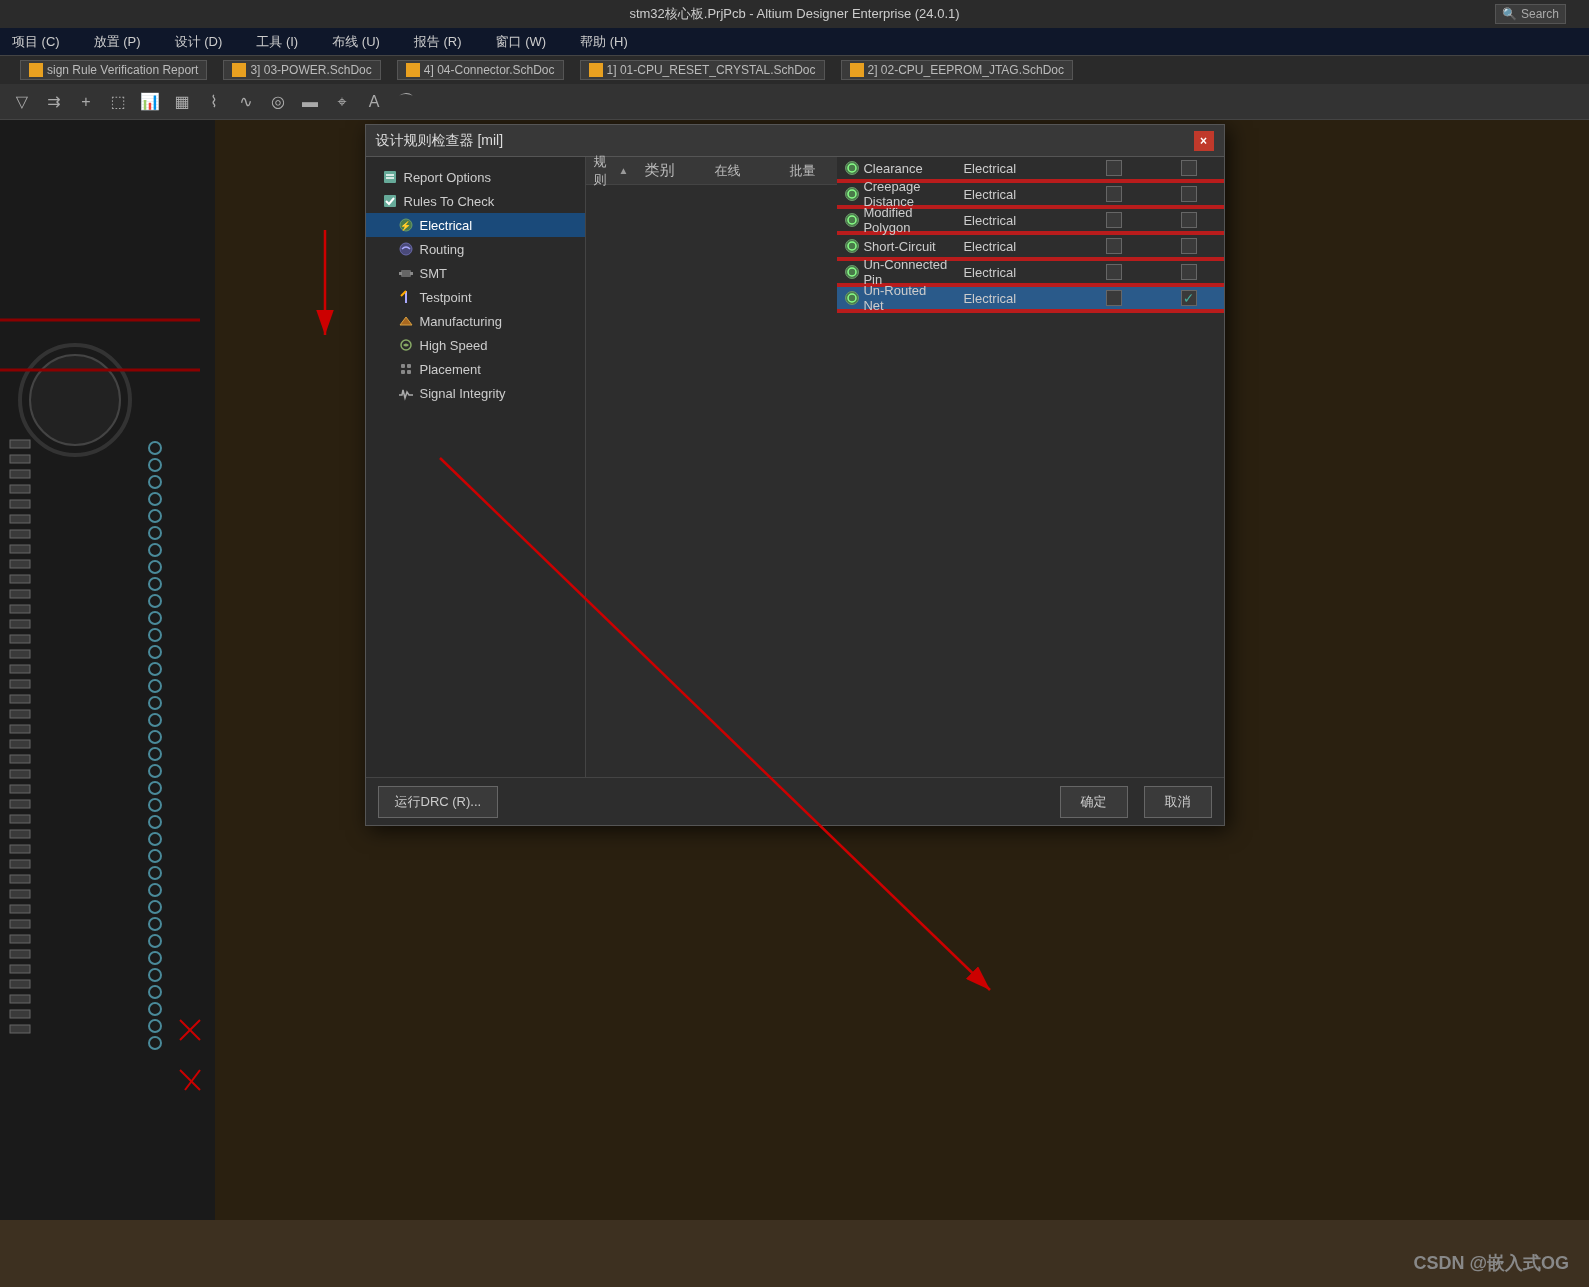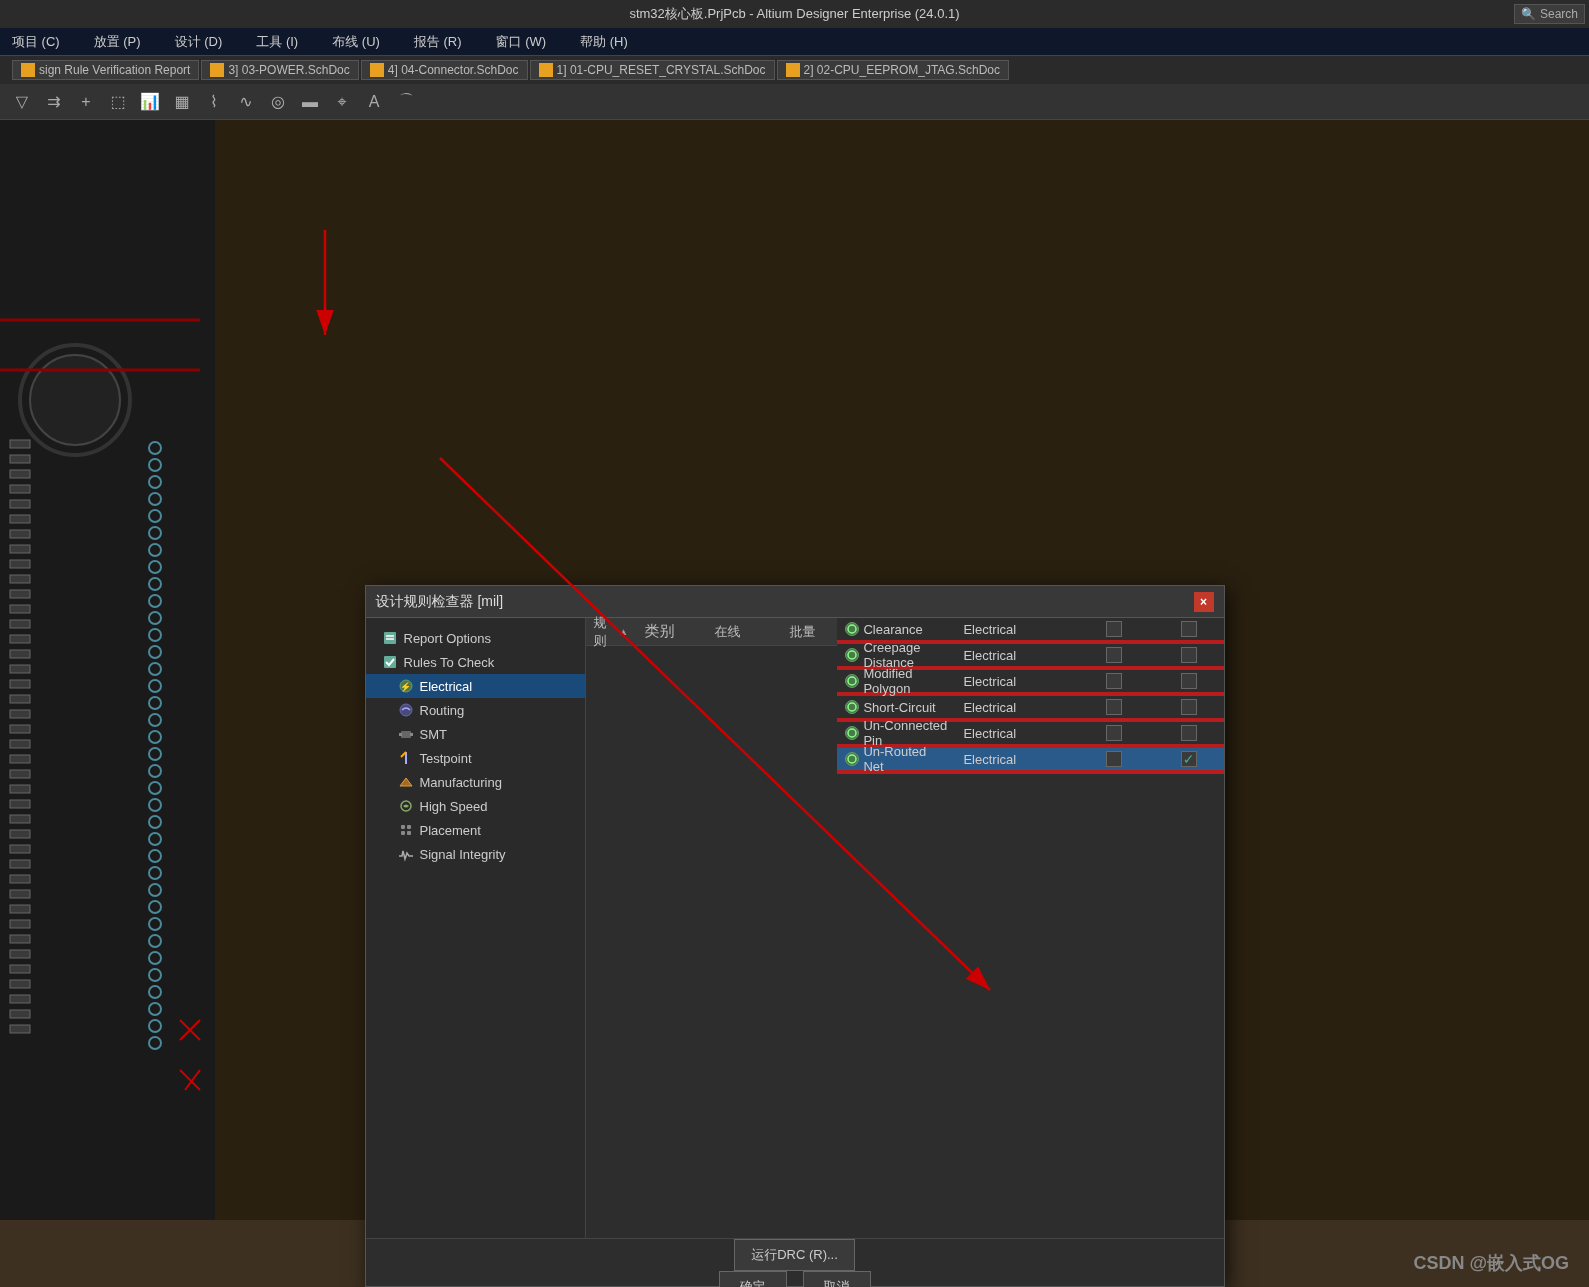--- a/index.html
+++ b/index.html
@@ -14,21 +14,21 @@
       position: relative;
     }
 
     
     .title-bar {
       height: 28px;
       background: #2b2b2b;
       display: flex;
       align-items: center;
       justify-content: space-between;
-      padding: 0 4px;
+      padding: 0 23px;
       position: relative;
     }
     .title-bar-text {
       position: absolute;
       left: 50%;
       transform: translateX(-50%);
       color: #ccc;
       font-size: 13px;
     }
     .search-box {
@@ -59,22 +59,22 @@
       font-size: 13px;
       cursor: pointer;
     }
 
     
     .tab-bar {
       height: 28px;
       background: #2a2a2a;
       display: flex;
       align-items: center;
-      padding: 0 12px;
-      gap: 2px;
+      padding: 0 20px;
+      gap: 16px;
       overflow: hidden;
     }
     .tab-item {
       display: flex;
       align-items: center;
       gap: 4px;
       padding: 2px 8px;
       background: #3a3a3a;
       border: 1px solid #555;
       color: #bbb;
@@ -128,23 +128,23 @@
     }
 
     
     .dialog-overlay {
       position: absolute;
       top: 0;
       left: 0;
       right: 0;
       bottom: 0;
       display: flex;
-      align-items: flex-end;
+      align-items: flex-start;
       justify-content: center;
-      padding-top: 12px;
+      padding-top: 4px;
     }
 
     .dialog {
       width: 860px;
       background: #2d2d2d;
       border: 1px solid #555;
       box-shadow: 4px 4px 20px rgba(0,0,0,0.7);
       display: flex;
       flex-direction: column;
     }
@@ -270,21 +270,20 @@
 
     
     .dialog-footer {
       height: 48px;
       background: #2d2d2d;
       border-top: 1px solid #444;
       display: flex;
       align-items: center;
       justify-content: space-between;
       padding: 0 12px;
-      flex-direction: column;
     }
     .btn-run {
       padding: 6px 16px;
       background: #3a3a3a;
       border: 1px solid #666;
       color: #ccc;
       cursor: pointer;
       font-size: 13px;
     }
     .btn-ok, .btn-cancel {

